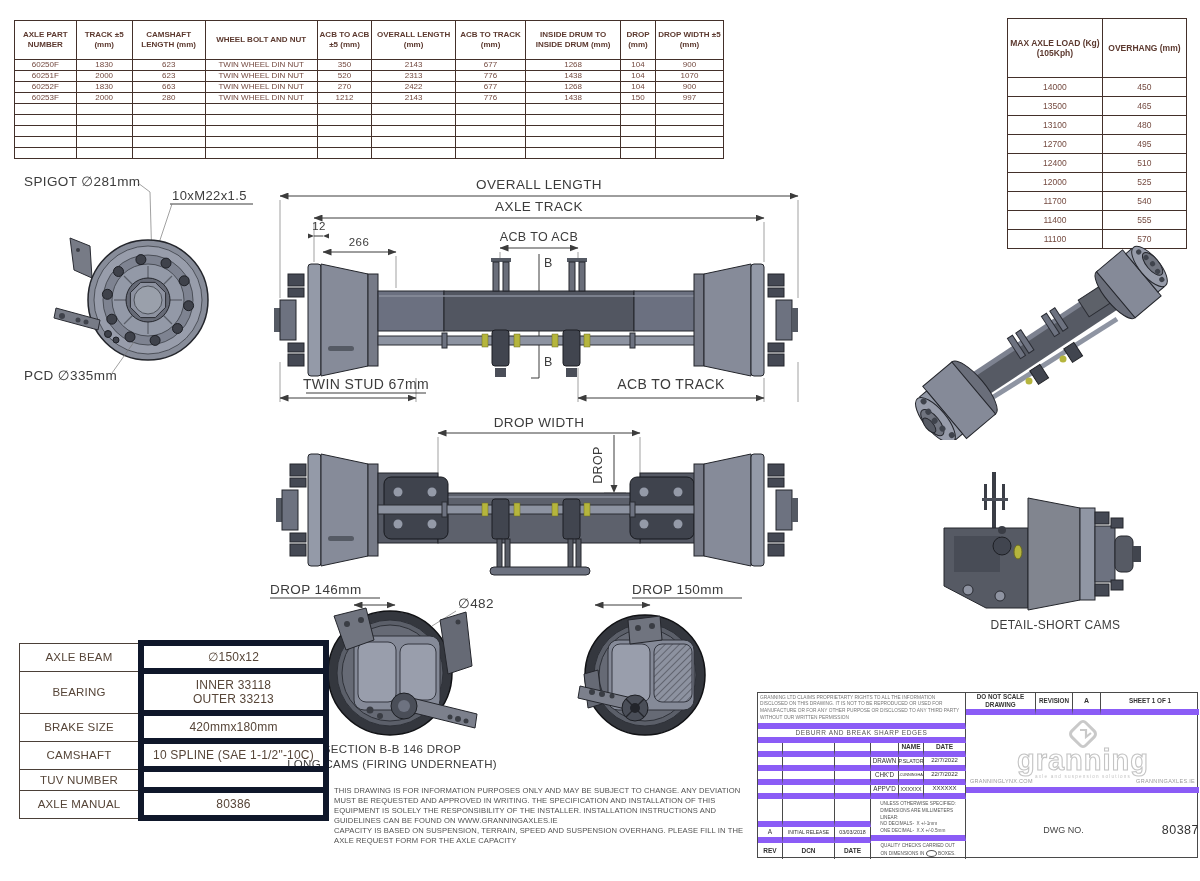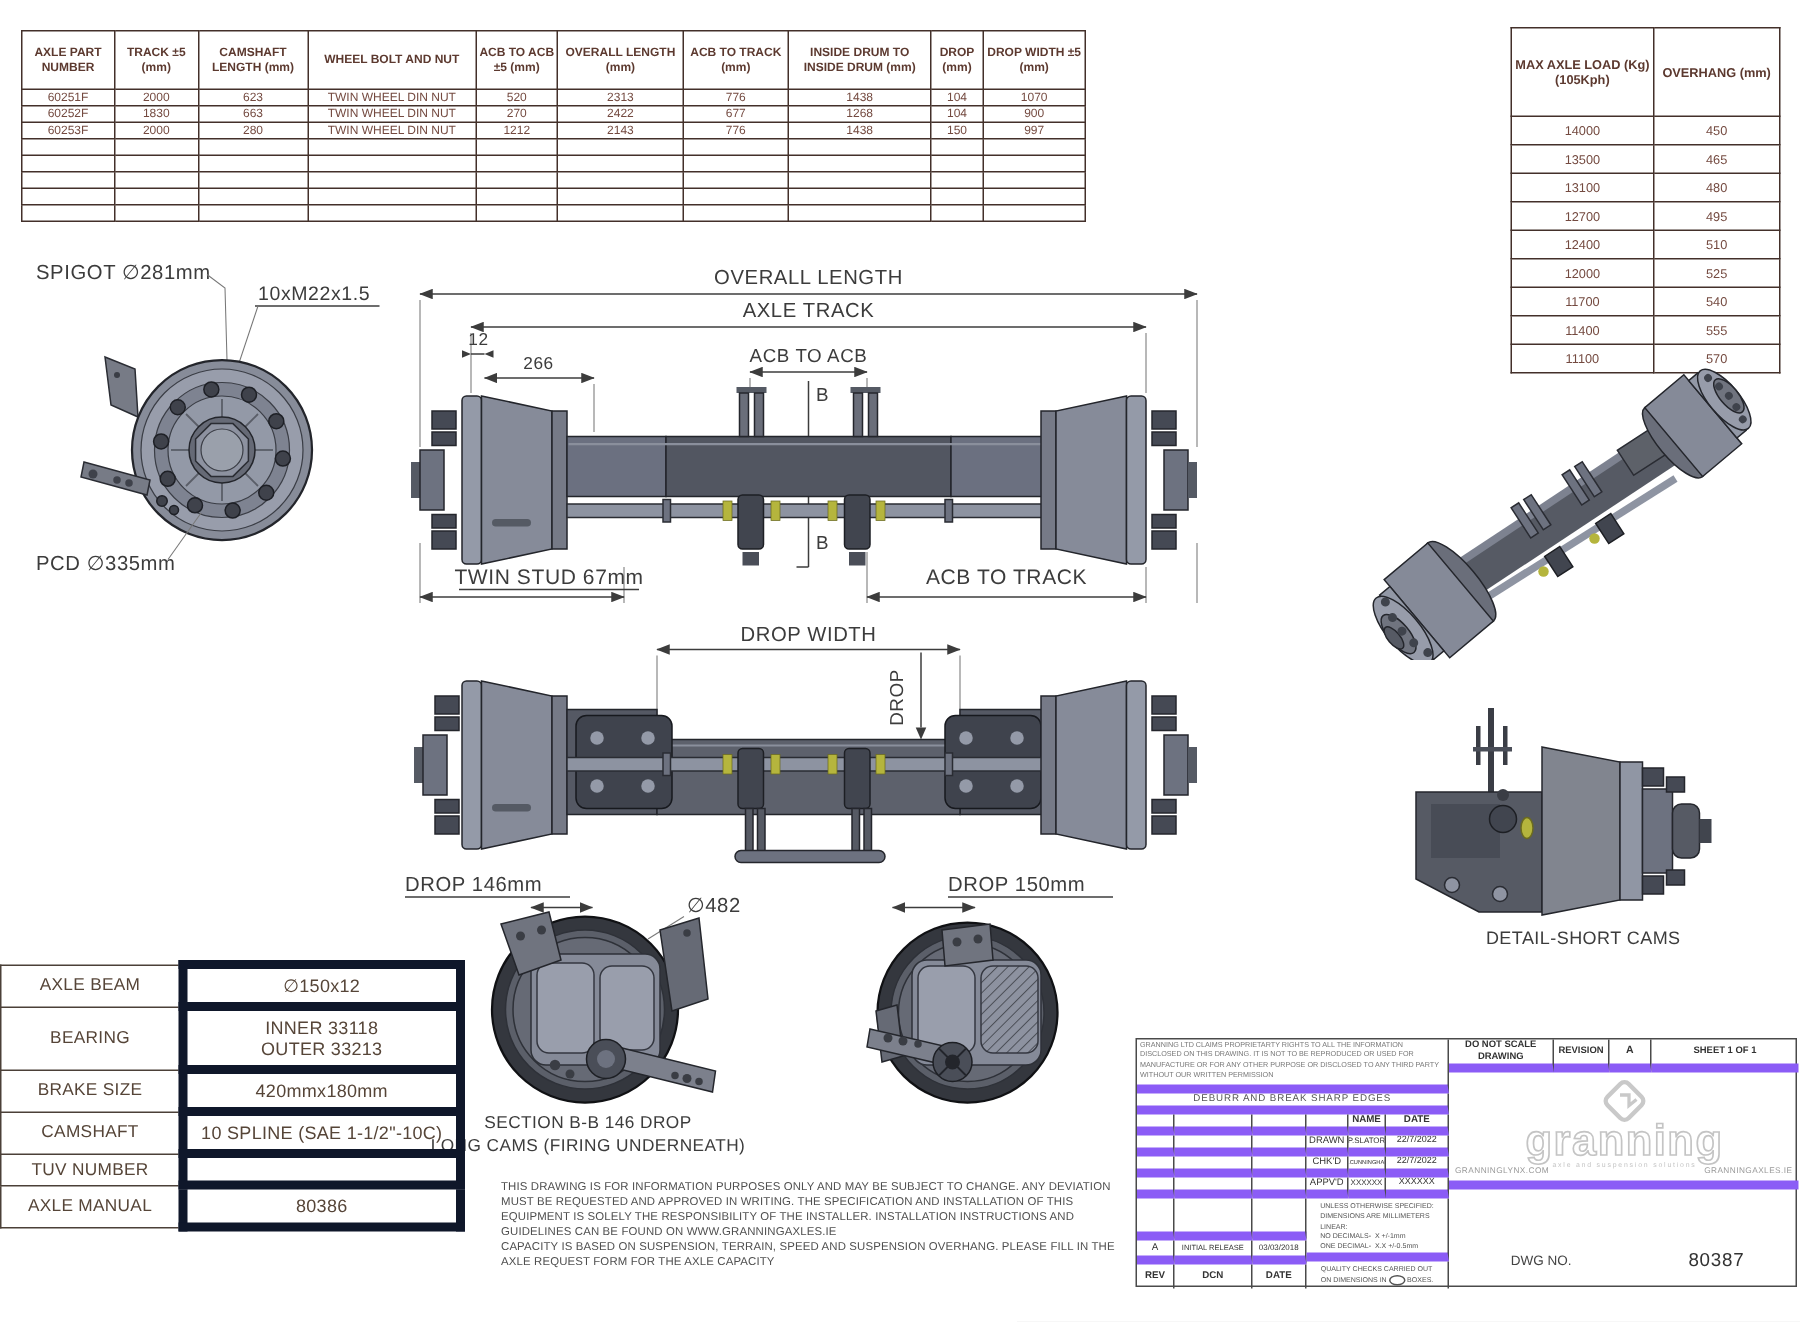--- a/index.html
+++ b/index.html
@@ -8,21 +8,21 @@
   table{border-collapse:collapse;table-layout:fixed}
   
   .spec{position:absolute;left:14px;top:20px;width:710px}
   .spec th{border:1px solid #43302a;font-size:8px;color:#5c392f;height:38px;line-height:1.2;padding:0 1px;overflow:hidden}
   .spec td{border:1px solid #43302a;font-size:8px;color:#744a40;height:10px;line-height:10px;text-align:center;padding:0;overflow:hidden;white-space:nowrap}
   
   .load{position:absolute;left:1007px;top:18px;width:180px}
   .load th{border:1px solid #43302a;font-size:8.5px;color:#5c392f;height:34px;padding:12px 2px}
   .load td{border:1px solid #43302a;font-size:8.5px;color:#744a40;height:16px;text-align:center}
   
-  .info{position:absolute;left:0;top:640px;width:310px}
+  .info{position:absolute;left:19px;top:640px;width:310px}
   .info th{border:1px solid #4b4038;font-size:11.5px;font-weight:normal;color:#564538;padding:4px 3px;width:112px;letter-spacing:.2px}
   .info td{border:6px solid #0f172a;font-size:12px;color:#564538;text-align:center;white-space:pre-line;padding:4px 3px;letter-spacing:.2px}
   
   .dtext{font-family:"Liberation Sans",sans-serif;fill:#3c3c3c;letter-spacing:.4px}
   .dim{stroke:#3c3c3c;stroke-width:1;fill:none}
   .ext{stroke:#787878;stroke-width:.7;fill:none}
   .cap{position:absolute;text-align:center;color:#3c3c3c;font-size:11.5px;letter-spacing:.3px;line-height:1.3}
   .notes{position:absolute;left:334px;top:786px;width:422px;font-size:7.6px;line-height:1.32;color:#4f4f4f;letter-spacing:.1px}
   
   .tb{position:absolute;left:757px;top:692px;width:441px;height:166px;border:1px solid #4a4a4a;box-sizing:border-box;font-size:6px;color:#333}
@@ -76,20 +76,32 @@
           <th>ACB TO ACB ±5 (mm)</th>
           <th>OVERALL LENGTH (mm)</th>
           <th>ACB TO TRACK (mm)</th>
           <th>INSIDE DRUM TO INSIDE DRUM (mm)</th>
           <th>DROP (mm)</th>
           <th>DROP WIDTH ±5 (mm)</th>
         </tr>
       </thead>
     <tbody>
 
+    <tr>
+        <td>60250F</td>
+          <td>1830</td>
+        <td>623</td>
+          <td>TWIN WHEEL DIN NUT</td>
+        <td>350</td>
+          <td>2143</td>
+        <td>677</td>
+          <td>1268</td>
+        <td>104</td>
+          <td>900</td>
+      </tr>
         <tr>
         <td>60251F</td>
           <td>2000</td>
         <td>623</td>
           <td>TWIN WHEEL DIN NUT</td>
         <td>520</td>
           <td>2313</td>
         <td>776</td>
           <td>1438</td>
         <td>104</td>
@@ -674,19 +686,19 @@
         <g transform="translate(100,14) rotate(45)">
             <rect x="-10" y="-10" width="20" height="20" rx="4" fill="none" stroke="#c9c9c9" stroke-width="3"></rect>
           </g>
         <path d="M97,10 L103,10 L103,17 L108,13" fill="none" stroke="#c9c9c9" stroke-width="2.2"></path>
         <text x="100" y="50" text-anchor="middle" font-family="Liberation Sans, sans-serif" font-size="29" font-weight="bold" letter-spacing="1" fill="none" stroke="#c4c4c4" stroke-width="1.1">granning</text>
         <text x="100" y="58" text-anchor="middle" font-family="Liberation Sans, sans-serif" font-size="4.6" letter-spacing="1.2" fill="#c4c4c4">axle and suspension solutions</text>
       </svg>
       <span class="urls" style="left:4px">GRANNINGLYNX.COM</span>
       <span class="urls" style="right:4px">GRANNINGAXLES.IE</span>
     </div>
-    <div class="cell nr nb" style="left:208px;top:134px;width:233px;height:26px;position:absolute;justify-content:center">
+    <div class="cell nr nb" style="left:208px;top:124px;width:233px;height:26px;position:absolute;justify-content:flex-end">
       <span style="font-size:9px;color:#444;margin-left:5px">DWG NO.</span>
       <span style="font-size:12.5px;color:#333;margin-left:78px;letter-spacing:.5px">80387</span>
     </div>
   </div>
 
 </div>
 
 </body></html>

